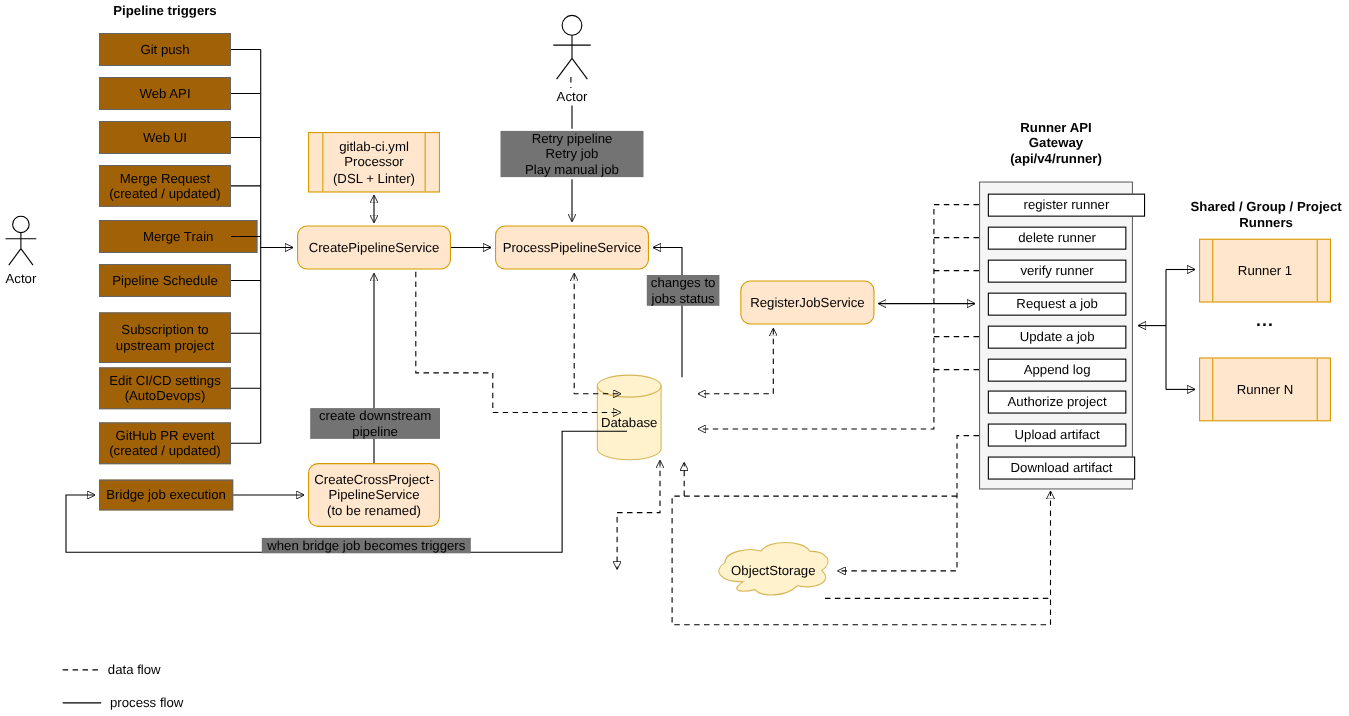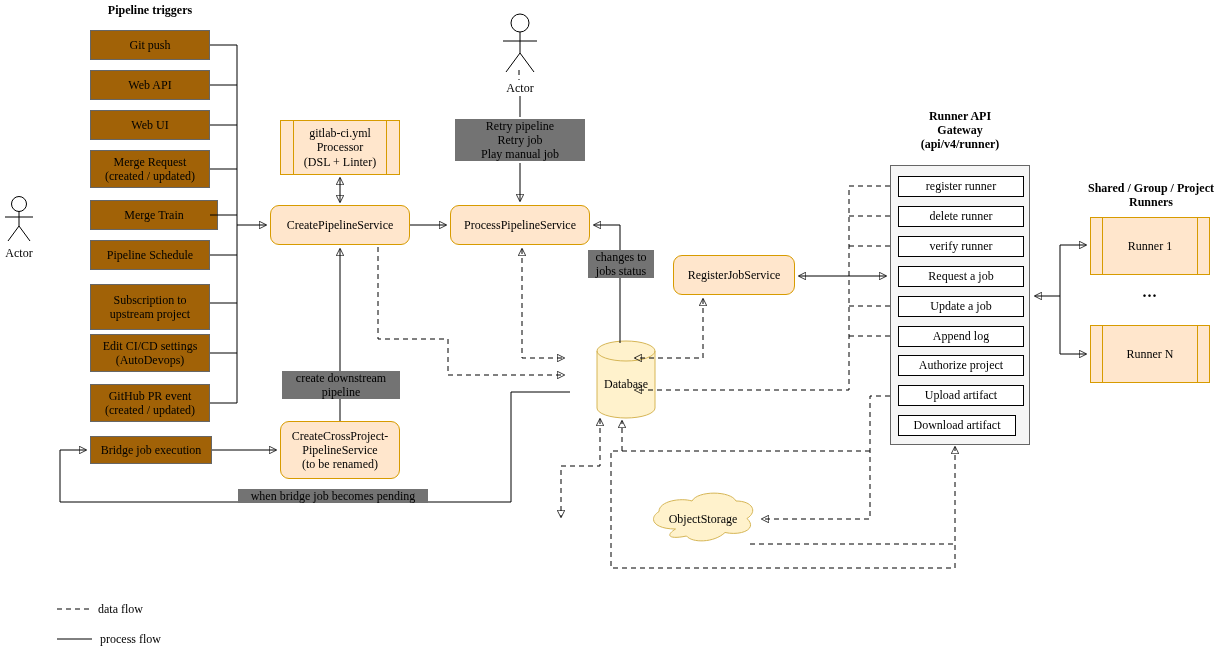--- a/index.html
+++ b/index.html
@@ -1,17 +1,17 @@
 <!DOCTYPE html>
 <html><head>
 <meta charset="utf-8">
 <style>
   html,body{margin:0;padding:0;background:#fff;}
   .canvas{position:relative;width:1226px;height:651px;background:#ffffff;
-          font-family:Liberation Serif, serif;font-size:12px;color:#000;overflow:hidden;}
+          font-family:Liberation Sans, sans-serif;font-size:12px;color:#000;overflow:hidden;}
   .node{position:absolute;box-sizing:border-box;display:flex;align-items:center;justify-content:center;
         text-align:center;white-space:pre-line;line-height:1.18;z-index:1;}
   .label{position:absolute;text-align:center;white-space:pre-line;line-height:1.18;z-index:1;}
   .bold{font-weight:bold;}
   .trigger{background:#a16207;border:1px solid #666666;}
   .service{background:#FFE6CC;border:1px solid #D79B00;border-radius:9px;}
   .component{background:#FFE6CC;border:1px solid #D79B00;}
   .cbar{position:absolute;top:0;bottom:0;width:0;border-left:1px solid #D79B00;}
   .gw{position:absolute;box-sizing:border-box;background:#F5F5F5;border:1px solid #666666;z-index:1;}
   .endpoint{background:#FFFFFF;border:1px solid #000000;}
@@ -29,21 +29,21 @@
 
 <div class="canvas">
 
   <div class="label bold" style="left:88px;top:3px;width:124px">Pipeline triggers</div>
 
   <div class="node trigger" style="left:90px;top:30px;width:120px;height:30px">Git push</div>
   <div class="node trigger" style="left:90px;top:70px;width:120px;height:30px">Web API</div>
   <div class="node trigger" style="left:90px;top:110px;width:120px;height:30px">Web UI</div>
   <div class="node trigger" style="left:90px;top:150px;width:120px;height:38px">Merge Request
 (created / updated)</div>
-  <div class="node trigger" style="left:90px;top:200px;width:128px;height:30px">Merge Train</div>
+  <div class="node trigger" style="left:90px;top:200px;width:144px;height:30px">Merge Train</div>
   <div class="node trigger" style="left:90px;top:240px;width:120px;height:30px">Pipeline Schedule</div>
   <div class="node trigger" style="left:90px;top:284px;width:120px;height:46px">Subscription to
 upstream project</div>
   <div class="node trigger" style="left:90px;top:334px;width:120px;height:38px">Edit CI/CD settings
 (AutoDevops)</div>
   <div class="node trigger" style="left:90px;top:384px;width:120px;height:38px">GitHub PR event
 (created / updated)</div>
   <div class="node trigger" style="left:90px;top:436px;width:122px;height:28px">Bridge job execution</div>
 
   <div class="shape" style="left:1px;top:196px;width:36px;height:50px">
@@ -76,50 +76,50 @@
 (DSL + Linter)</span>
   </div>
 
   <div class="node service" style="left:270px;top:205px;width:140px;height:40px">CreatePipelineService</div>
   <div class="node service" style="left:450px;top:205px;width:140px;height:40px">ProcessPipelineService</div>
   <div class="node service" style="left:673px;top:255px;width:122px;height:40px">RegisterJobService</div>
   <div class="node service" style="left:280px;top:421px;width:120px;height:58px">CreateCrossProject-
 PipelineService
 (to be renamed)</div>
 
-  <div class="shape" style="left:596px;top:340px;width:60px;height:79px">
+  <div class="shape" style="left:542px;top:340px;width:60px;height:79px">
     <svg width="60" height="79" viewBox="0 0 60 79">
       <path d="M1,11 A29,10 0 0 1 59,11 L59,68 A29,10 0 0 1 1,68 Z" fill="#FFF2CC" stroke="#D6B656"></path>
       <path d="M1,11 A29,10 0 0 0 59,11" fill="none" stroke="#D6B656"></path>
     </svg>
     <div class="shape-label" style="top:37px">Database</div>
   </div>
 
 
   <div class="shape" style="left:648px;top:487px;width:110px;height:70px">
     <svg width="110" height="70" viewBox="0 0 110 70">
       <path d="M27.5,42 C5.5,42 0,31.5 11,24.5 C11,14 33,10.5 44,14 C49.5,3.5 82.5,3.5 88,14 C104.5,14 110,24.5 99,31.5 C110,42 93.5,49 77,45.5 C66,56 44,56 38.5,49 C22,52.5 16.5,49 27.5,42 Z" fill="#FFF2CC" stroke="#D6B656"></path>
     </svg>
     <div class="shape-label" style="top:25px">ObjectStorage</div>
   </div>
 
   <div class="label bold" style="left:888px;top:109px;width:144px">Runner API
 Gateway
 (api/v4/runner)</div>
   <div class="gw" style="left:890px;top:165px;width:140px;height:280px"></div>
 
-  <div class="node endpoint" style="left:898px;top:176px;width:126px;height:21px">register runner</div>
+  <div class="node endpoint" style="left:898px;top:176px;width:143px;height:21px">register runner</div>
   <div class="node endpoint" style="left:898px;top:206px;width:126px;height:21px">delete runner</div>
   <div class="node endpoint" style="left:898px;top:236px;width:126px;height:21px">verify runner</div>
   <div class="node endpoint" style="left:898px;top:266px;width:126px;height:21px">Request a job</div>
   <div class="node endpoint" style="left:898px;top:296px;width:126px;height:21px">Update a job</div>
   <div class="node endpoint" style="left:898px;top:326px;width:126px;height:21px">Append log</div>
   <div class="node endpoint" style="left:898px;top:355px;width:126px;height:21px">Authorize project</div>
   <div class="node endpoint" style="left:898px;top:385px;width:126px;height:21px">Upload artifact</div>
-  <div class="node endpoint" style="left:898px;top:415px;width:118px;height:21px">Download artifact</div>
+  <div class="node endpoint" style="left:898px;top:415px;width:134px;height:21px">Download artifact</div>
 
   <div class="label bold" style="left:1076px;top:181px;width:150px">Shared / Group / Project
 Runners</div>
 
   <div class="node component" style="left:1090px;top:217px;width:120px;height:58px">
     <div class="cbar" style="left:11px"></div>
     <div class="cbar" style="right:11px"></div>
     <span>Runner 1</span>
   </div>
   <div class="label ellipsis" style="left:1120px;top:283px;width:60px">...</div>
@@ -129,21 +129,21 @@
     <span>Runner N</span>
   </div>
 
   <div class="ann" style="left:455px;top:119px;width:130px">Retry pipeline
 Retry job
 Play manual job</div>
   <div class="ann" style="left:588px;top:250px;width:66px">changes to
 jobs status</div>
   <div class="ann" style="left:282px;top:371px;width:118px">create downstream
 pipeline</div>
-  <div class="ann" style="left:238px;top:489px;width:190px">when bridge job becomes pending</div>
+  <div class="ann" style="left:238px;top:489px;width:190px">when bridge job becomes triggers</div>
 
   <div class="label" style="left:98px;top:602px;width:70px;text-align:left">data flow</div>
   <div class="label" style="left:100px;top:632px;width:80px;text-align:left">process flow</div>
 
   <svg class="wires" width="1226" height="651" viewBox="0 0 1226 651">
     <defs>
       <marker id="arrow" viewBox="0 0 10 10" refX="9" refY="5" markerWidth="7.5" markerHeight="7.5" orient="auto-start-reverse">
         <path d="M0,0 L10,5 L0,10 z" fill="#000" stroke="none"></path>
       </marker>
     </defs>

